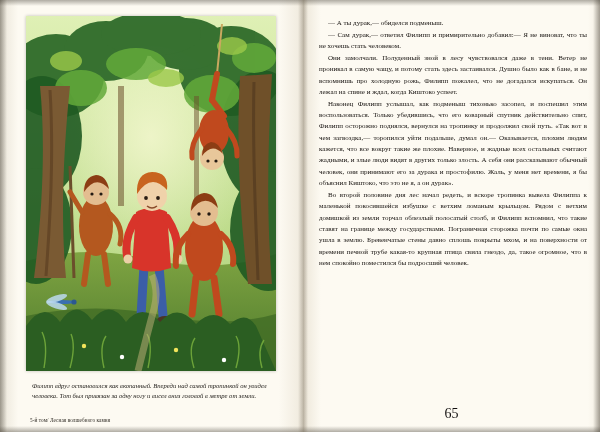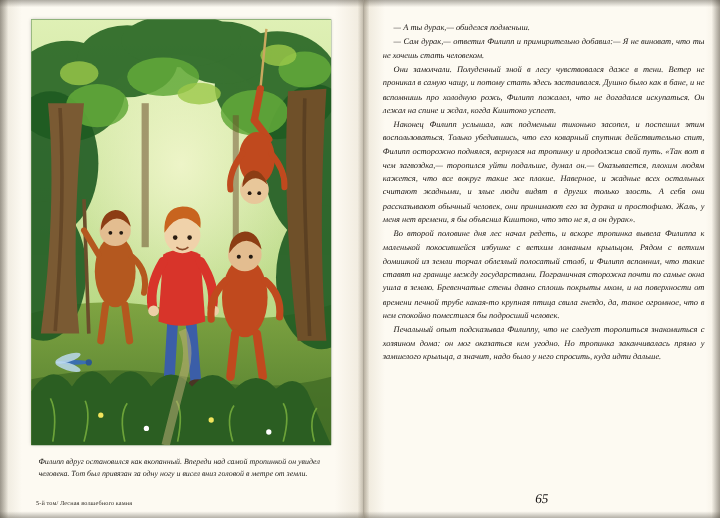--- a/index.html
+++ b/index.html
@@ -28,21 +28,20 @@
     background: #fdfaf2;
     overflow: hidden;
   }
   .page-left {
     width: 50.5%;
     background: linear-gradient(to right, #e9e4d7 0%, #fdfaf2 6%, #fdfaf2 92%, #efe9dc 100%);
   }
   .page-right {
     width: 49.5%;
     background: linear-gradient(to right, #ece6d8 0%, #fdfaf2 6%, #fdfaf2 96%, #f2ece0 100%);
-    font-style: italic;
   }
   .gutter {
     position: absolute;
     left: 50.5%;
     top: 0;
     width: 10px;
     height: 100%;
     transform: translateX(-5px);
     background: linear-gradient(to right, rgba(120,110,92,0.0) 0%, rgba(120,110,92,0.35) 45%, rgba(120,110,92,0.42) 55%, rgba(120,110,92,0.0) 100%);
     pointer-events: none;
@@ -97,21 +96,21 @@
   }
   .col p { margin: 0 0 0.5px 0; text-indent: 9px; }
   .col p.dash { text-indent: 9px; }
 
   .folio {
     position: absolute;
     left: 0;
     right: 0;
     bottom: 10px;
     text-align: center;
-    font-size: 11px;
+    font-size: 14px;
     color: #131010;
   }
 
   
   .edge-l, .edge-r {
     position: absolute; top: 0; height: 100%; width: 7px; z-index: 4; pointer-events: none;
   }
   .edge-l { left: 0; background: linear-gradient(to right, rgba(60,55,45,0.45), rgba(60,55,45,0)); }
   .edge-r { right: 0; background: linear-gradient(to left, rgba(60,55,45,0.45), rgba(60,55,45,0)); }
   .edge-t, .edge-b {
@@ -287,21 +286,20 @@
       <div class="edge-b"></div>
     </div>
 
     <div class="page-right">
       <div class="col">
         <p class="dash">— А ты дурак,— обиделся подменыш.</p>
         <p class="dash">— Сам дурак,— ответил Филипп и примирительно добавил:— Я не виноват, что ты не хочешь стать человеком.</p>
         <p>Они замолчали. Полуденный зной в лесу чувствовался даже в тени. Ветер не проникал в самую чащу, и потому стать здесь застаивался. Душно было как в бане, и не вспомнишь про холодную рожь, Филипп пожалел, что не догадался искупаться. Он лежал на спине и ждал, когда Киштоко успеет.</p>
         <p>Наконец Филипп услышал, как подменыш тихонько засопел, и поспешил этим воспользоваться. Только убедившись, что его коварный спутник действительно спит, Филипп осторожно поднялся, вернулся на тропинку и продолжил свой путь. «Так вот в чем загвоздка,— торопился уйти подальше, думал он.— Оказывается, плохим людям кажется, что все вокруг такие же плохие. Наверное, и жадные всех остальных считают жадными, и злые люди видят в других только злость. А себя они рассказывают обычный человек, они принимают его за дурака и простофилю. Жаль, у меня нет времени, я бы объяснил Киштоко, что это не я, а он дурак».</p>
         <p>Во второй половине дня лес начал редеть, и вскоре тропинка вывела Филиппа к маленькой покосившейся избушке с ветхим ломаным крыльцом. Рядом с ветхим домишкой из земли торчал облезлый полосатый столб, и Филипп вспомнил, что такие ставят на границе между государствами. Пограничная сторожка почти по самые окна ушла в землю. Бревенчатые стены давно сплошь покрыты мхом, и на поверхности от времени печной трубе какая-то крупная птица свила гнездо, да, такое огромное, что в нем спокойно поместился бы подросший человек.</p>
-        <p>Печальный опыт подсказывал Филиппу, что не следует торопиться знакомиться с хозяином дома: он мог оказаться кем угодно. Но тропинка заканчивалась прямо у замшелого крыльца, а значит, надо было у него спросить, куда идти дальше.</p>
       </div>
 
       <div class="folio">65</div>
 
       <div class="edge-r"></div>
       <div class="edge-t"></div>
       <div class="edge-b"></div>
     </div>
 
     <div class="gutter"></div>

